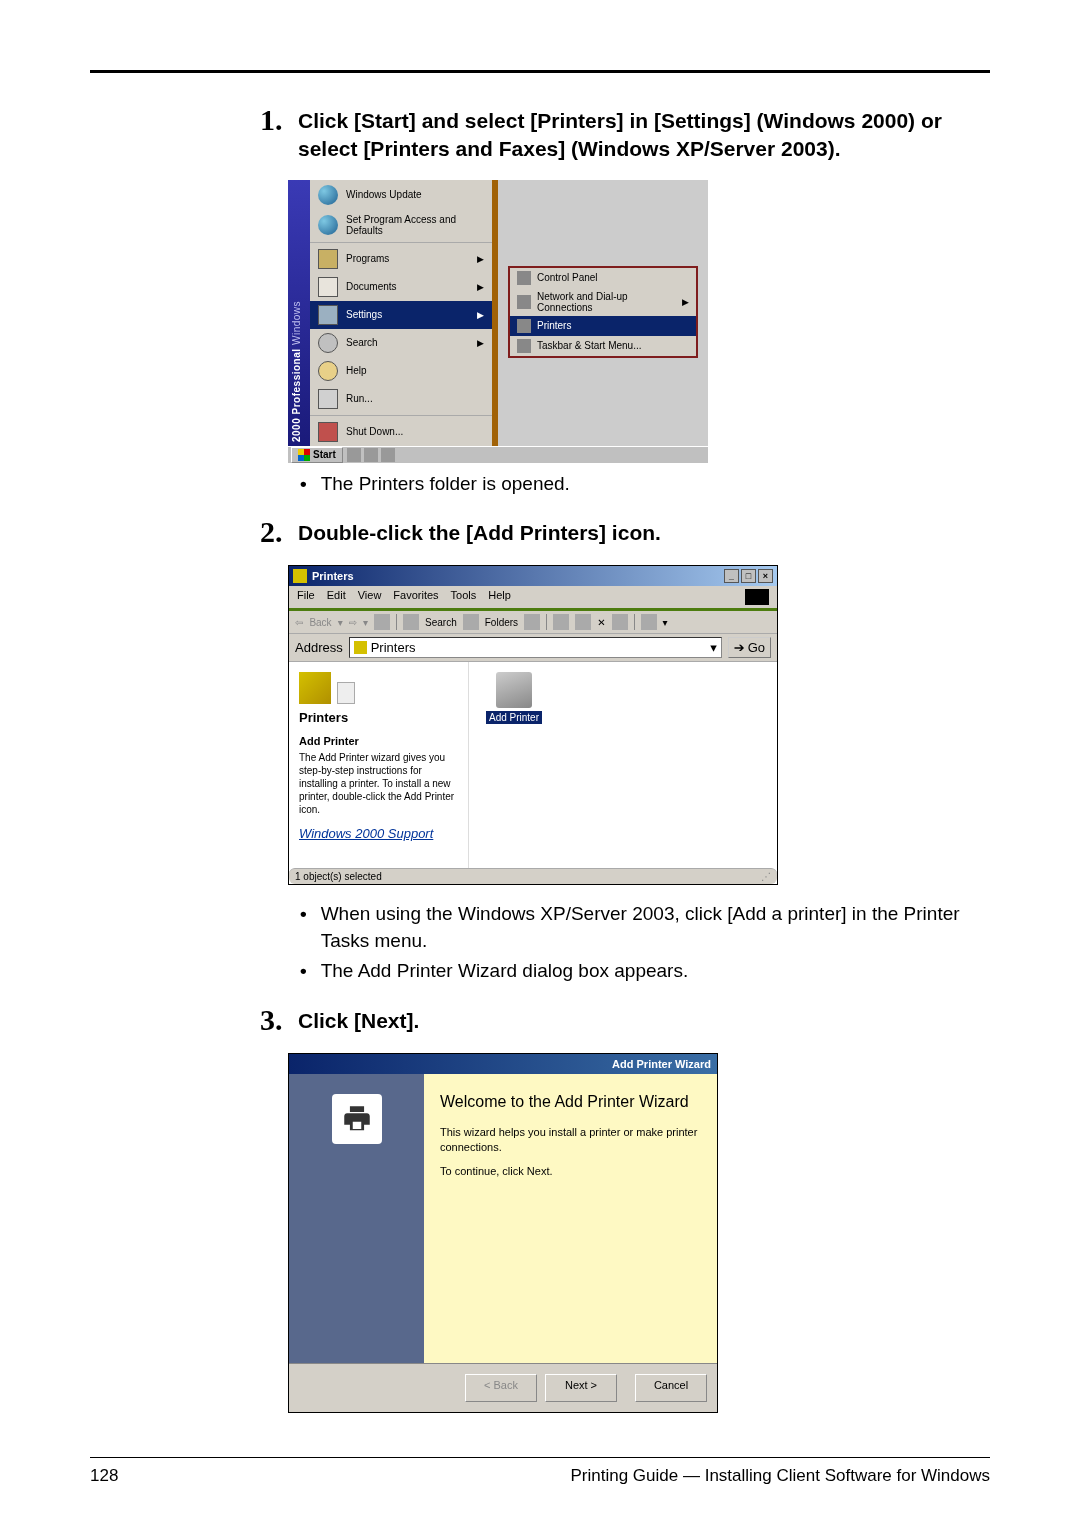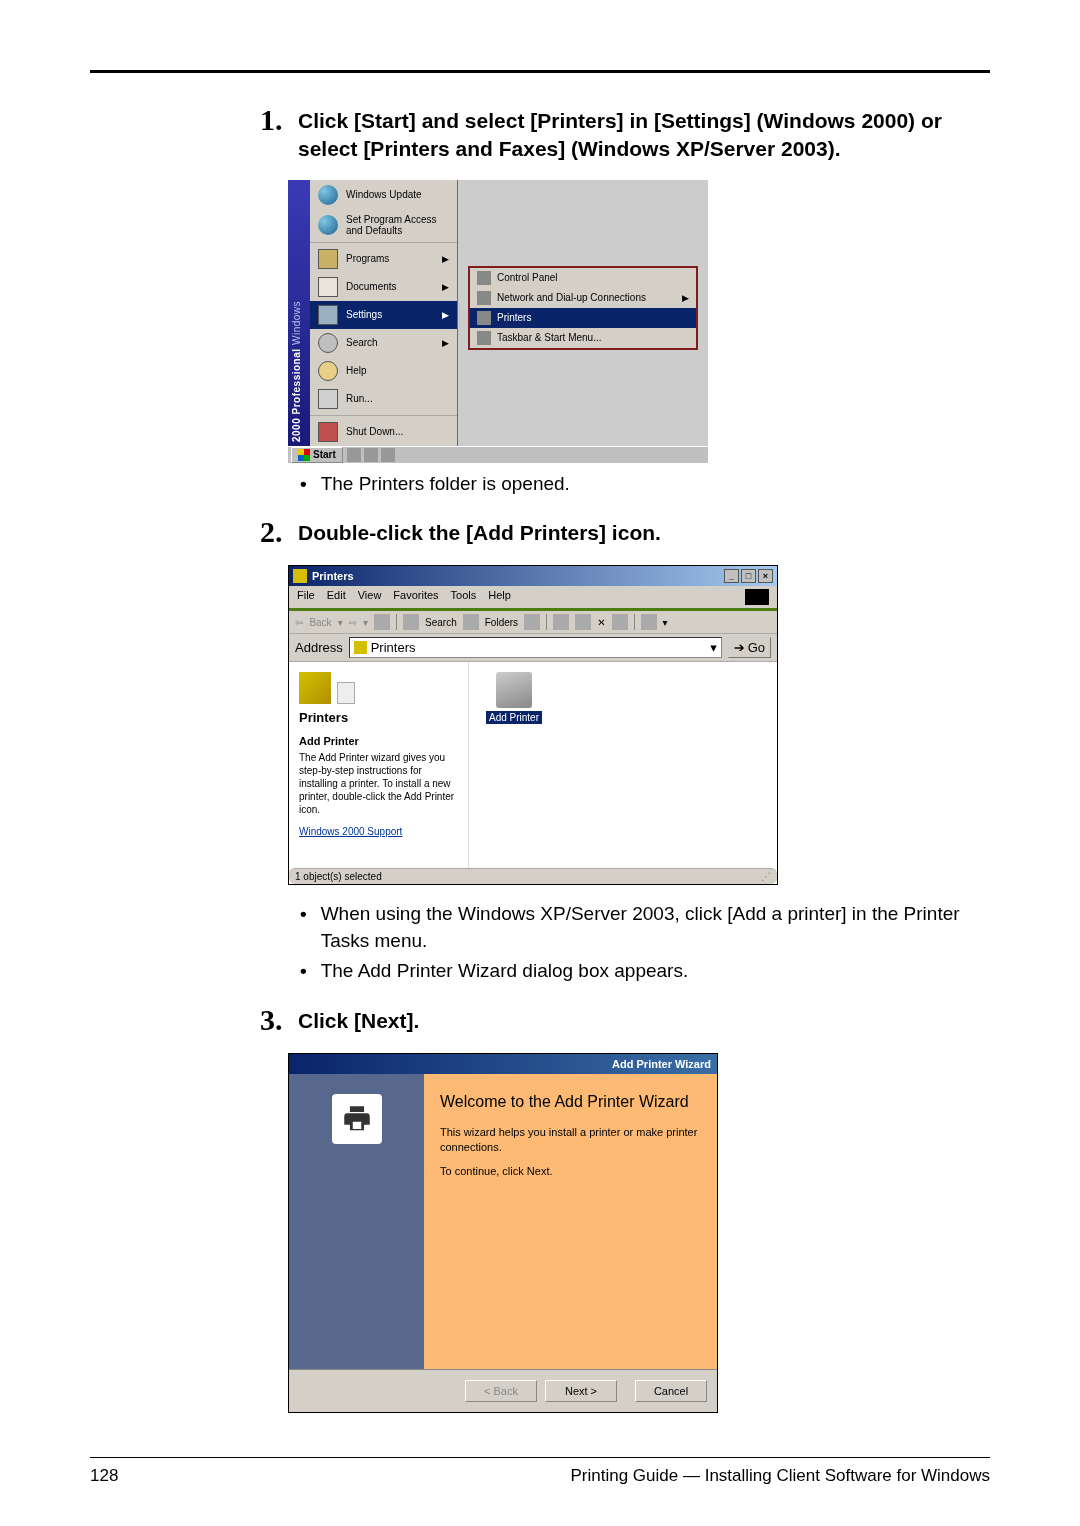--- a/index.html
+++ b/index.html
@@ -82,23 +82,23 @@
     writing-mode: vertical-rl;
     transform: rotate(180deg);
     font-size: 10px;
     font-weight: bold;
     text-align: left;
     padding: 4px 3px;
     letter-spacing: 0.5px;
   }
   .ss1-sidebar span.light { color: #c0c0f0; font-weight: normal; margin-bottom: 2px; }
   .ss1-menu {
-    width: 148px;
-    background: #d4d0c8;
-    border-right: 1px solid #a16207;
+    width: 188px;
+    background: #d4d0c8;
+    border-right: 6px solid #a16207;
     display: flex;
     flex-direction: column;
   }
   .ss1-item {
     display: flex;
     align-items: center;
     gap: 8px;
     padding: 6px 8px;
     border-bottom: 0;
     height: 28px;
@@ -243,21 +243,21 @@
   .ss2-left {
     width: 180px;
     padding: 10px;
     border-right: 1px solid #ddd;
     font-size: 10px;
   }
   .ss2-left-icon { width: 32px; height: 32px; background: linear-gradient(135deg,#d4c000,#b09000); margin-bottom: 6px; }
   .ss2-left h3 { font-size: 13px; font-weight: bold; margin-bottom: 10px; }
   .ss2-left h4 { font-size: 11px; font-weight: bold; margin-bottom: 4px; }
   .ss2-left p { font-size: 10px; line-height: 1.3; margin-bottom: 10px; }
-  .ss2-left a { color: #003399; text-decoration: underline; font-size: 10px; }
+  .ss2-left a { color: #003399; text-decoration: underline; font-size: 13px; font-style: italic; }
   .ss2-right {
     flex: 1;
     padding: 10px;
     display: flex;
     align-items: flex-start;
   }
   .ss2-printer-item { text-align: center; width: 70px; }
   .ss2-printer-icon { width: 36px; height: 36px; background: linear-gradient(160deg,#ccc,#888); margin: 0 auto 3px; border-radius: 3px; }
   .ss2-printer-label { background: #0a246a; color: #fff; font-size: 10px; padding: 1px 3px; display: inline-block; }
   .ss2-status {
@@ -283,21 +283,21 @@
     background: linear-gradient(90deg, #0a246a, #3a6ea5);
     color: #fff;
     padding: 4px 6px;
     font-size: 11px;
     font-weight: bold;
     text-align: right;
   }
   .ss3-body {
     flex: 1;
     display: flex;
-    background: #fdba74;
+    background: #fef9c3;
     margin: 0;
   }
   .ss3-side {
     width: 135px;
     background: #58688c;
     display: flex;
     align-items: flex-start;
     justify-content: center;
     padding-top: 20px;
   }
@@ -318,21 +318,21 @@
   .ss3-btnrow {
     background: #d4d0c8;
     border-top: 1px solid #888;
     padding: 10px;
     display: flex;
     justify-content: flex-end;
     gap: 8px;
   }
   .ss3-btn {
     width: 72px;
-    height: 22px;
+    height: 28px;
     background: #d4d0c8;
     border: 1px solid #888;
     border-top-color: #fff;
     border-left-color: #fff;
     font-size: 11px;
     text-align: center;
     line-height: 20px;
   }
   .ss3-btn.disabled { color: #888; }
 

